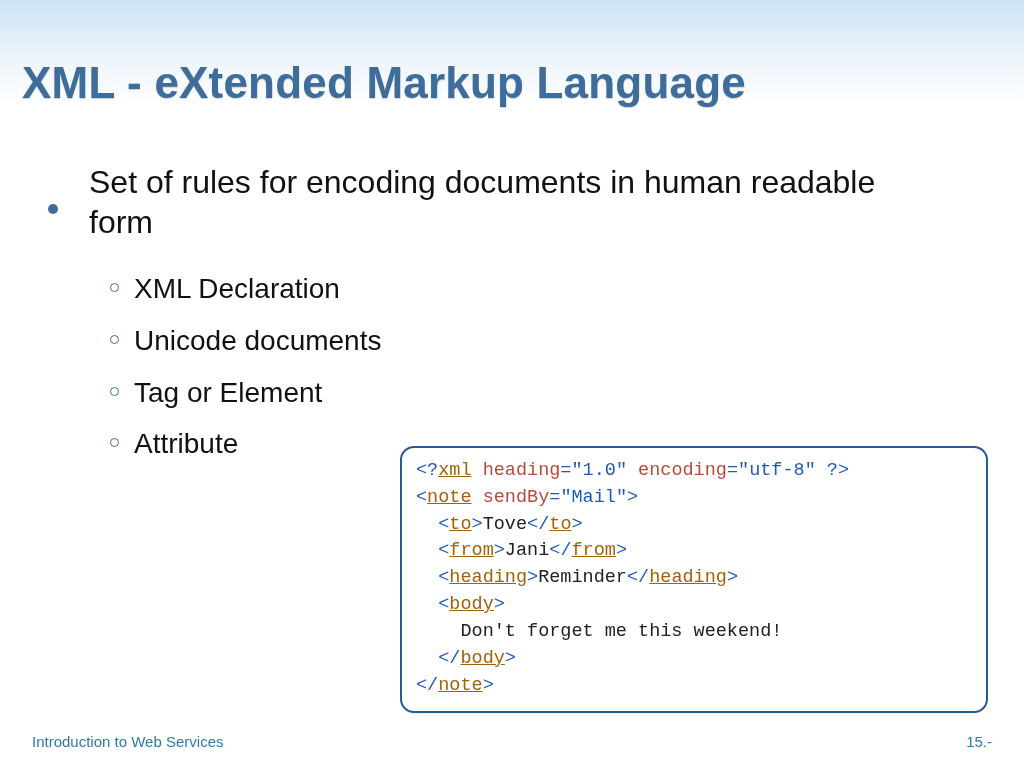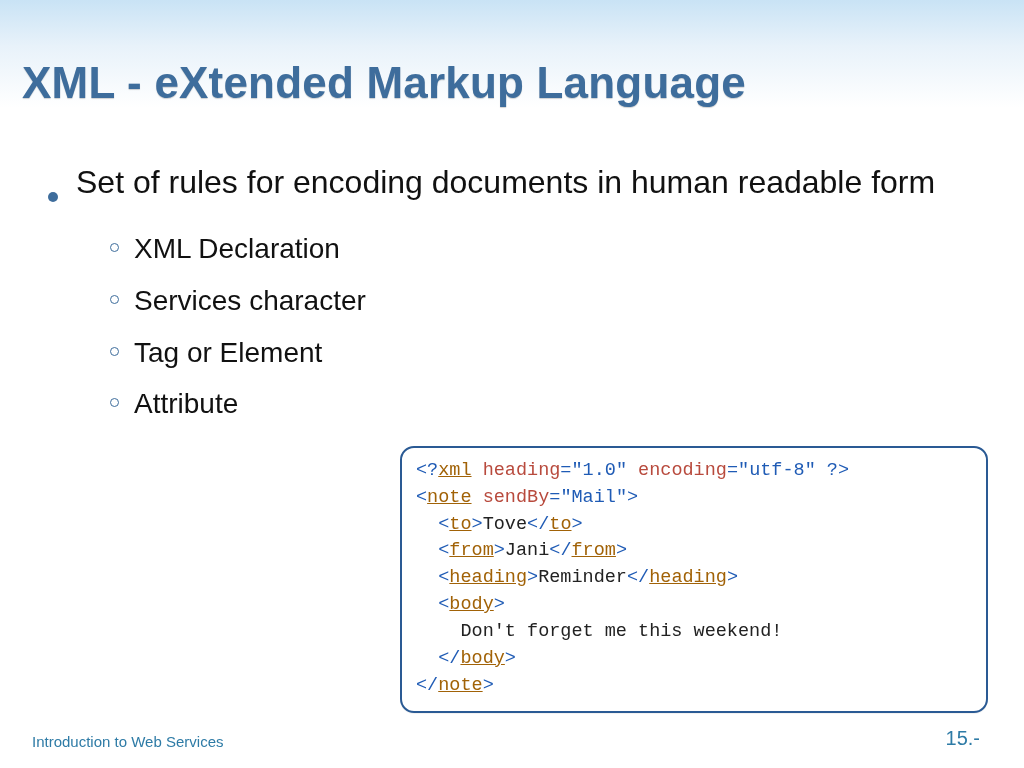--- a/index.html
+++ b/index.html
@@ -8,21 +8,21 @@
     width: 1024px; height: 768px; position: relative;
     background: linear-gradient(180deg, #c9e3f5 0%, #e8f2fa 6%, #ffffff 14%, #ffffff 100%);
   }
   .title {
     position: absolute; left: 22px; top: 58px;
     font-size: 44px; font-weight: 700; letter-spacing: 0.2px;
     color: #3e6d9c;
     text-shadow: 0 1px 1px rgba(0,0,0,0.18);
   }
   .bullets { position: absolute; left: 48px; top: 162px; width: 900px; }
-  .lvl1 { display: flex; align-items: flex-end; margin-bottom: 28px; }
+  .lvl1 { display: flex; align-items: center; margin-bottom: 28px; gap: 13px; }
   .lvl1 .dot {
     width: 10px; height: 10px; border-radius: 50%; background: #3e6d9c;
     margin-top: 14px; margin-right: 18px; flex-shrink: 0;
   }
   .lvl1 .txt { font-size: 32px; line-height: 1.25; color: #111; }
   .sub { margin-left: 62px; margin-top: 18px; }
   .lvl2 { display: flex; align-items: flex-start; margin-bottom: 14px; }
   .lvl2 .ring {
     width: 9px; height: 9px; border-radius: 50%; border: 1.5px solid #3e6d9c;
     margin-top: 13px; margin-right: 15px; flex-shrink: 0; background: #fff;
@@ -42,22 +42,22 @@
   .cn  { color: #a16207; text-decoration: underline; }  
   .ca  { color: #b84a3d; }  
   .ceq { color: #1f5bb5; }  
   .cv  { color: #1f5bb5; }  
   .ct  { color: #222; }     
   .footer-left {
     position: absolute; left: 32px; bottom: 18px;
     color: #2e7ba6; font-size: 15px;
   }
   .footer-right {
-    position: absolute; right: 44px; bottom: 18px;
-    color: #2e7ba6; font-size: 20px; margin-left: 22px;
+    position: absolute; right: 32px; bottom: 18px;
+    color: #2e7ba6; font-size: 15px; margin-left: 22px;
   }
 </style>
 </head>
 <body>
 
 <div class="slide">
 
   <div class="title">XML - eXtended Markup Language</div>
 
   <div class="bullets">
@@ -65,21 +65,21 @@
       <div class="dot"></div>
       <div class="txt">Set of rules for encoding documents in human readable form</div>
     </div>
     <div class="sub">
       <div class="lvl2">
         <div class="ring"></div>
         <div class="txt">XML Declaration</div>
       </div>
       <div class="lvl2">
         <div class="ring"></div>
-        <div class="txt">Services character</div>
+        <div class="txt">Unicode documents</div>
       </div>
       <div class="lvl2">
         <div class="ring"></div>
         <div class="txt">Tag or Element</div>
       </div>
       <div class="lvl2">
         <div class="ring"></div>
         <div class="txt">Attribute</div>
       </div>
     </div>

